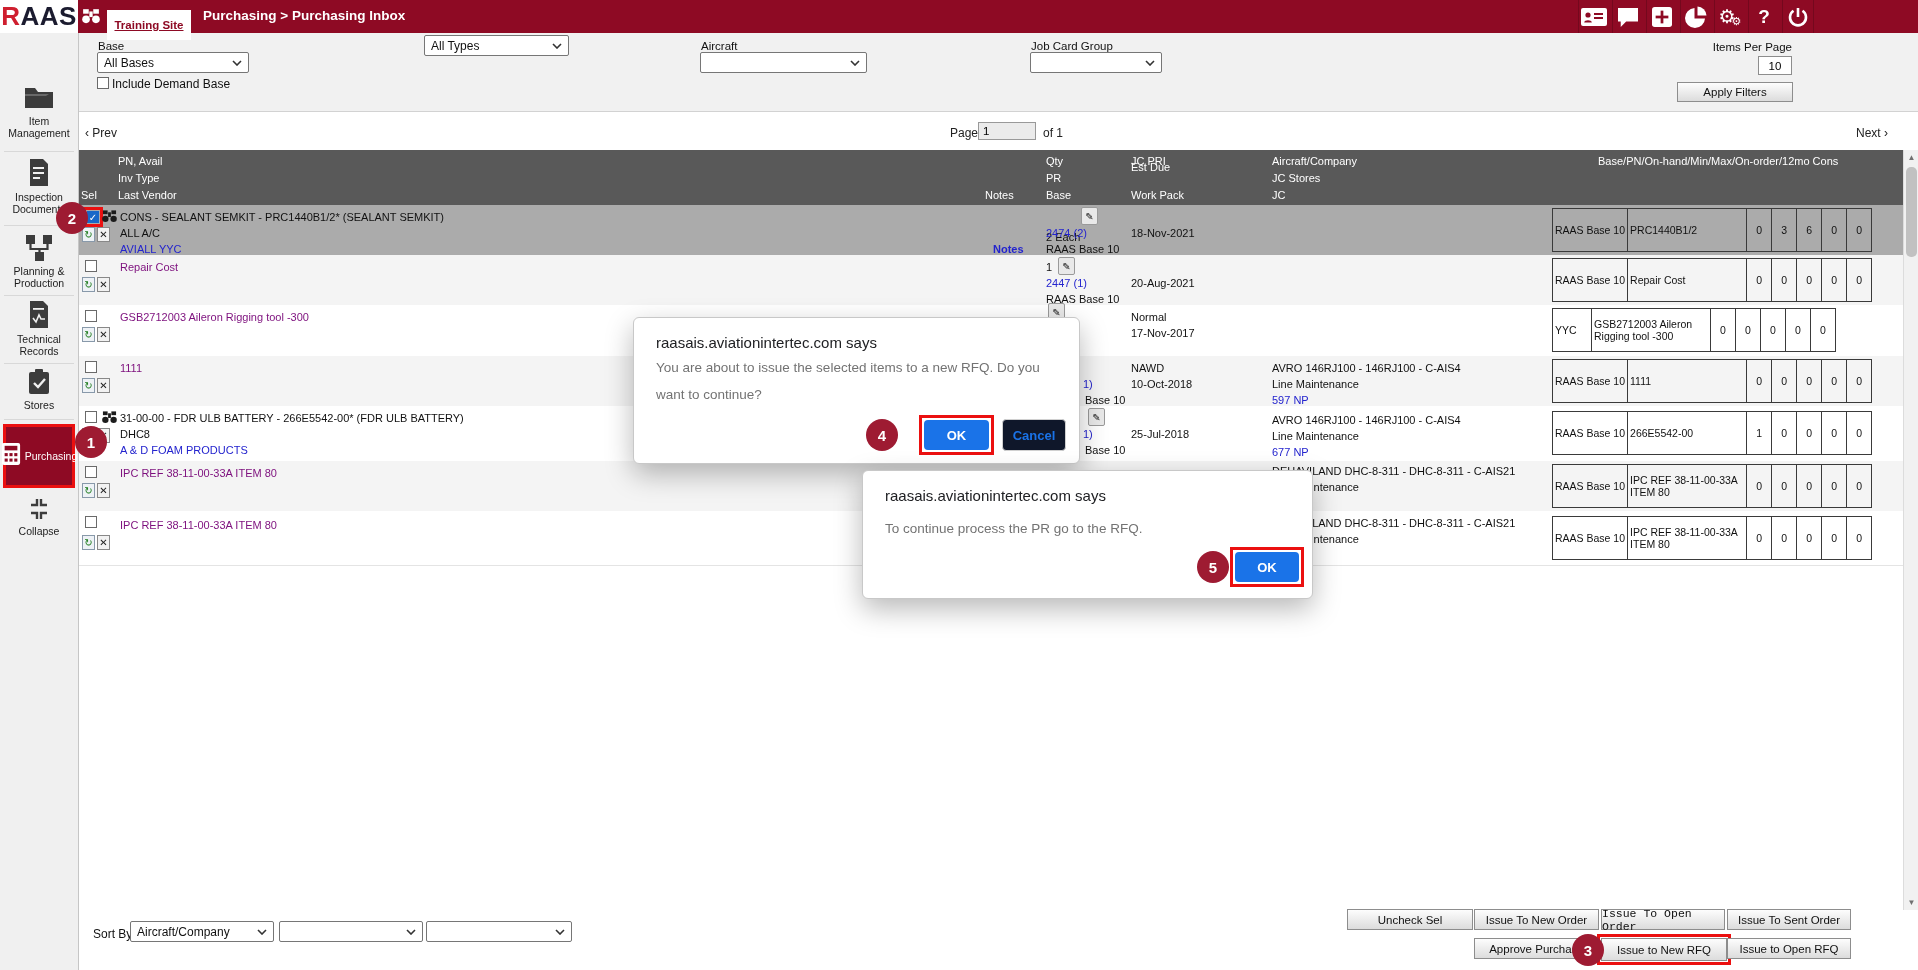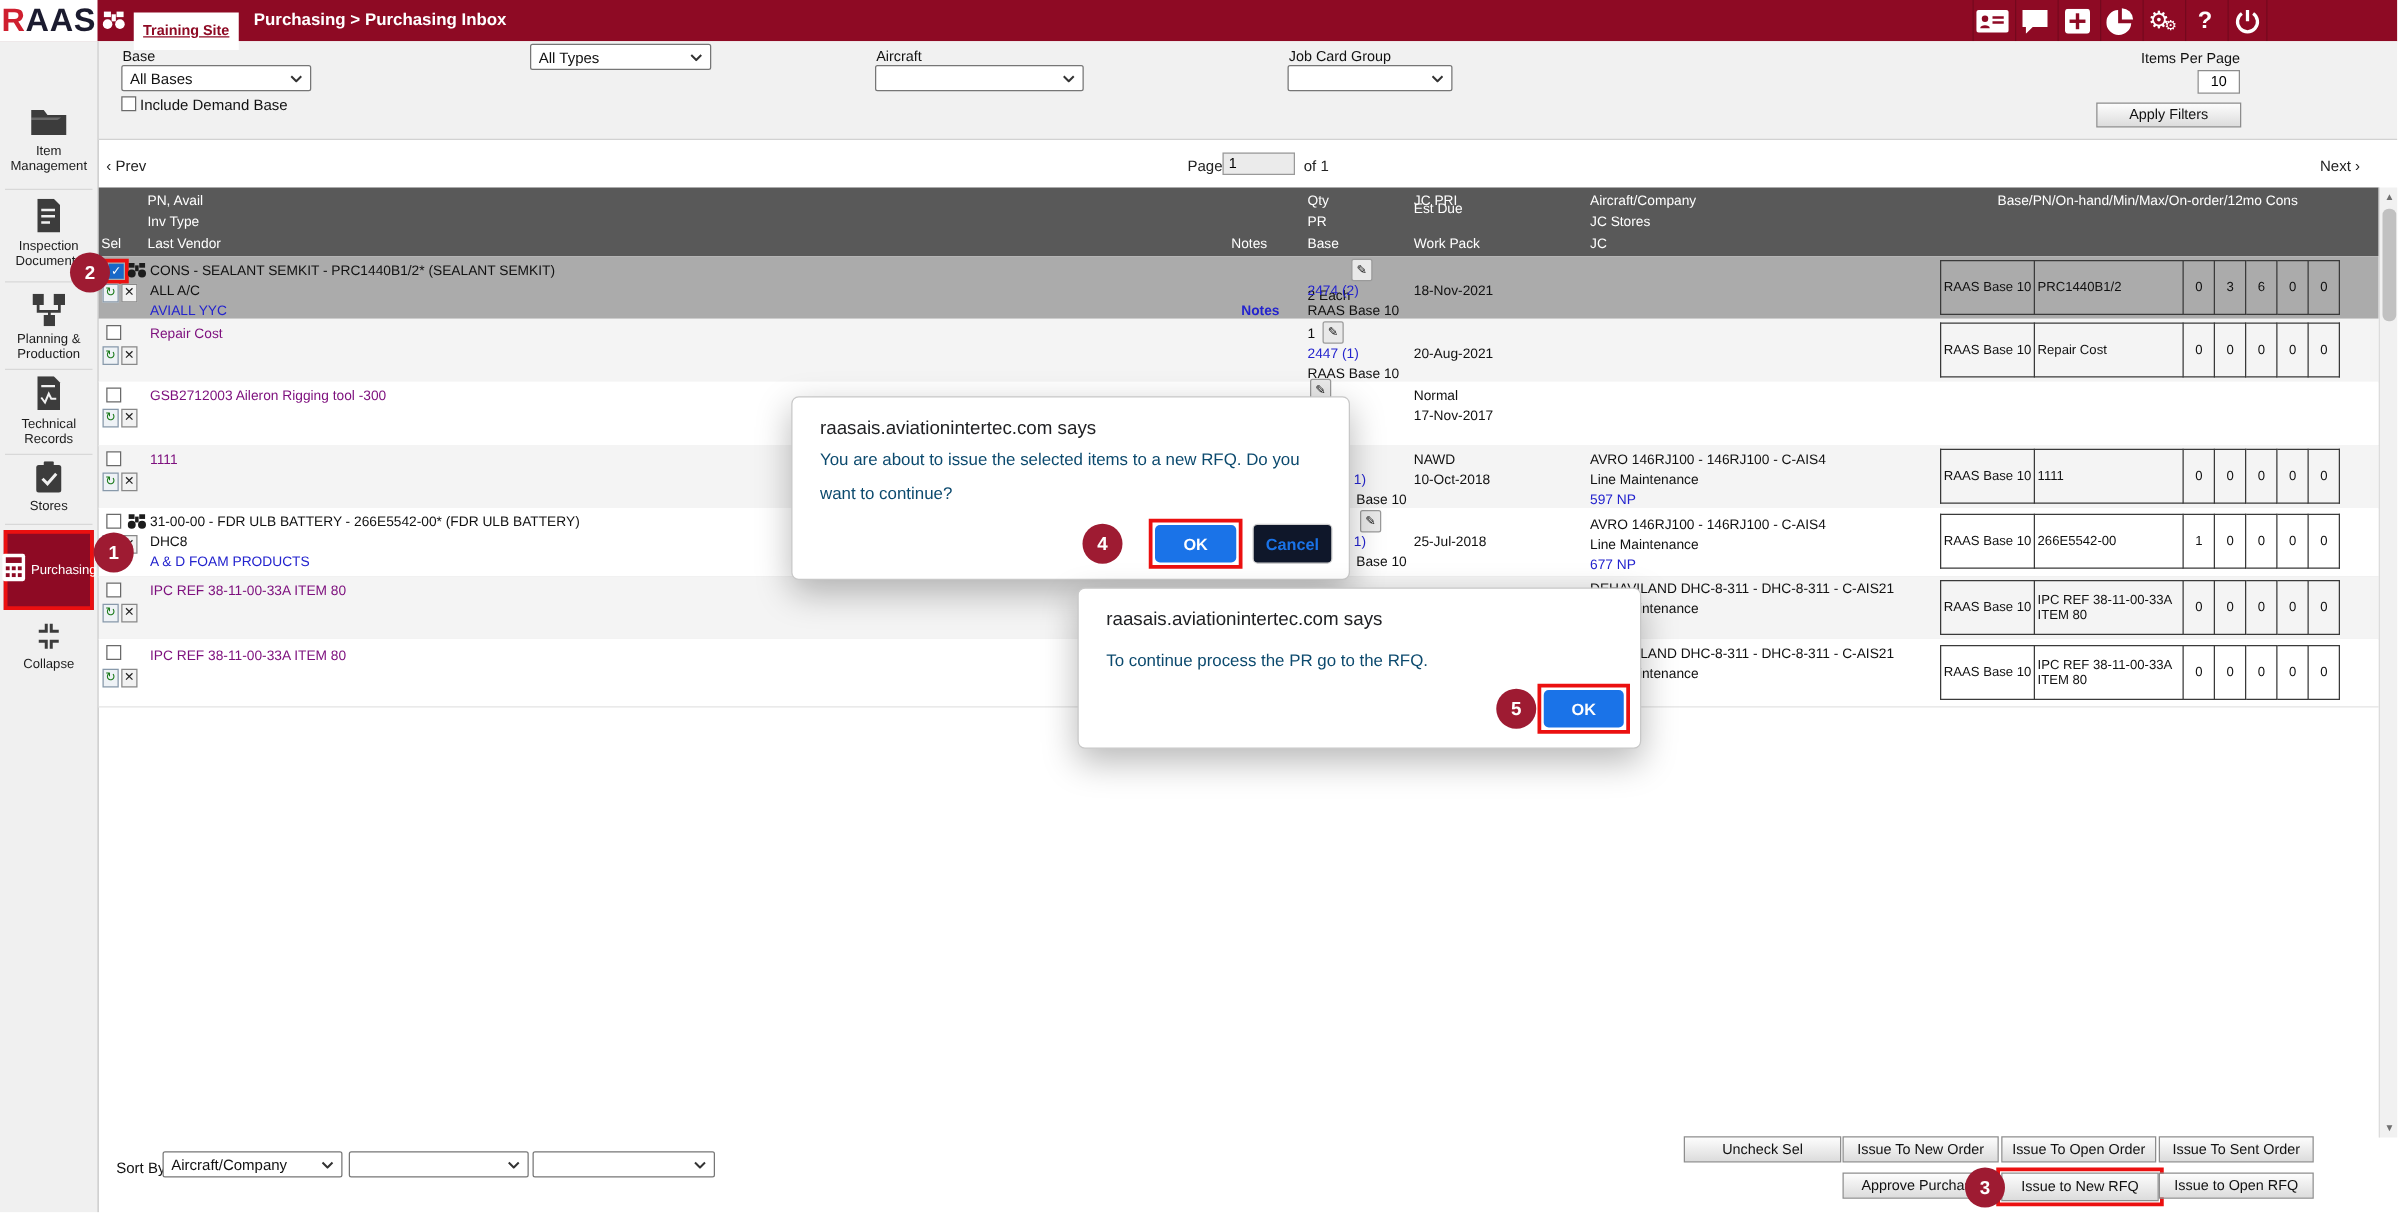--- a/index.html
+++ b/index.html
@@ -40,21 +40,21 @@
   .xicon{display:inline-flex;align-items:center;justify-content:center;width:13px;height:15px;border:1px solid #888;background:#f2f2f2;font-size:10px;line-height:1;box-sizing:border-box;color:#222;}
   .pencil{display:inline-flex;align-items:center;justify-content:center;width:15px;height:16px;border:1px solid #9a9a9a;background:#e9e9e9;border-radius:2px;font-size:10px;}
   table.mini{border-collapse:collapse;font-size:10.5px;color:#111;}
   table.mini td{border:1px solid #3a3a3a;padding:0 2px;height:42px;vertical-align:middle;}
   td.mb{width:34px;line-height:11px;padding-left:3px;}
   td.mp{width:114px;line-height:12px;white-space:normal;}
   td.mv{width:20px;text-align:center;}
   
   .dialog{position:absolute;background:#fff;border:1px solid #c8c8c8;border-radius:6px;box-shadow:0 10px 28px rgba(0,0,0,.28);z-index:50;}
   .dorigin{position:absolute;left:22px;top:16px;font-size:15px;color:#202124;}
-  .dmsg{position:absolute;left:22px;font-size:13.5px;color:#0c4a6e;line-height:27px;}
+  .dmsg{position:absolute;left:22px;font-size:13.5px;color:#737373;line-height:27px;}
   .okbtn{width:100%;height:30px;background:#1A73E8;color:#fff;font-weight:bold;font-size:13px;border:none;border-radius:4px;display:flex;align-items:center;justify-content:center;}
   .cancelbtn{position:absolute;width:62px;height:30px;background:#0f172a;color:#1A73E8;font-weight:bold;font-size:13px;border:1px solid #d0d0d0;border-radius:4px;display:flex;align-items:center;justify-content:center;}
   .badge{position:absolute;width:32px;height:32px;border-radius:50%;background:#9E1B32;color:#fff;font-size:15px;font-weight:bold;display:flex;align-items:center;justify-content:center;z-index:60;}
   
   .sbar{position:absolute;left:1903px;top:150px;width:15px;height:760px;background:#f1f1f1;border-left:1px solid #dcdcdc;}
   .sb-arrow{position:absolute;left:0;width:15px;height:15px;color:#707070;font-size:8px;display:flex;align-items:center;justify-content:center;}
   .sb-thumb{position:absolute;left:2px;top:17px;width:11px;height:90px;background:#c1c1c1;border-radius:5px;}
 </style>
 </head>
 <body>
@@ -345,20 +345,33 @@
       </table>
   </div>
 
   <div class="row" style="top:305px;height:51px;background:#fff;border-bottom:1px solid #e4e4e4;">
     <span class="cell cb" style="left:6px;top:5px;"></span>
     <span class="cell vis" style="left:41px;top:6px;">GSB2712003 Aileron Rigging tool -300</span>
     <span class="cell" style="left:3px;top:22px;"><span class="sicon" style="color:#1a7a1a;">↻</span><span class="xicon">✕</span></span>
     <span class="cell pencil" style="left:969px;top:-2px;">✎</span>
     <span class="cell" style="left:1052px;top:6px;">Normal</span>
     <span class="cell" style="left:1052px;top:22px;">17-Nov-2017</span>
+    <table class="mini cell" style="left:1473px;top:3px;">
+        <tbody>
+          <tr>
+      <td class="mb">YYC</td>
+      <td class="mp">GSB2712003 Aileron Rigging tool -300</td>
+      <td class="mv">0</td>
+      <td class="mv">0</td>
+      <td class="mv">0</td>
+      <td class="mv">0</td>
+      <td class="mv">0</td>
+    </tr>
+        </tbody>
+      </table>
   </div>
 
   <div class="row" style="top:356px;height:50px;background:#f4f4f4;border-bottom:1px solid #ddd;">
     <span class="cell cb" style="left:6px;top:5px;"></span>
     <span class="cell vis" style="left:41px;top:6px;">1111</span>
     <span class="cell" style="left:3px;top:22px;"><span class="sicon" style="color:#1a7a1a;">↻</span><span class="xicon">✕</span></span>
     <span class="cell lnk" style="left:1004px;top:22px;">1)</span>
     <span class="cell" style="left:1006px;top:38px;">Base 10</span>
     <span class="cell" style="left:1052px;top:6px;">NAWD</span>
     <span class="cell" style="left:1052px;top:22px;">10-Oct-2018</span>
@@ -506,21 +519,21 @@
         <path d="M1 1l4 4 4-4" stroke="#333" stroke-width="1.6" fill="none"></path>
       </svg>
   </div>
 
   <div class="btn abs" style="left:1347px;top:909px;width:126px;height:21px;">
       <span>Uncheck Sel</span>
     </div>
   <div class="btn abs" style="left:1474px;top:909px;width:125px;height:21px;">
       <span>Issue To New Order</span>
     </div>
-  <div class="btn abs" style="left:1601px;top:909px;width:124px;height:21px;">
+  <div class="btn abs" style="left:1601px;top:909px;width:124px;height:21px;font-family:Liberation Mono, monospace;">
       <span>Issue To Open Order</span>
     </div>
   <div class="btn abs" style="left:1727px;top:909px;width:124px;height:21px;">
       <span>Issue To Sent Order</span>
     </div>
 
   <div class="btn abs" style="left:1474px;top:938px;width:125px;height:21px;">
       <span>Approve Purchase</span>
     </div>
   <div class="hl abs" style="left:1597px;top:934px;width:126px;height:23px;padding:1px;">

